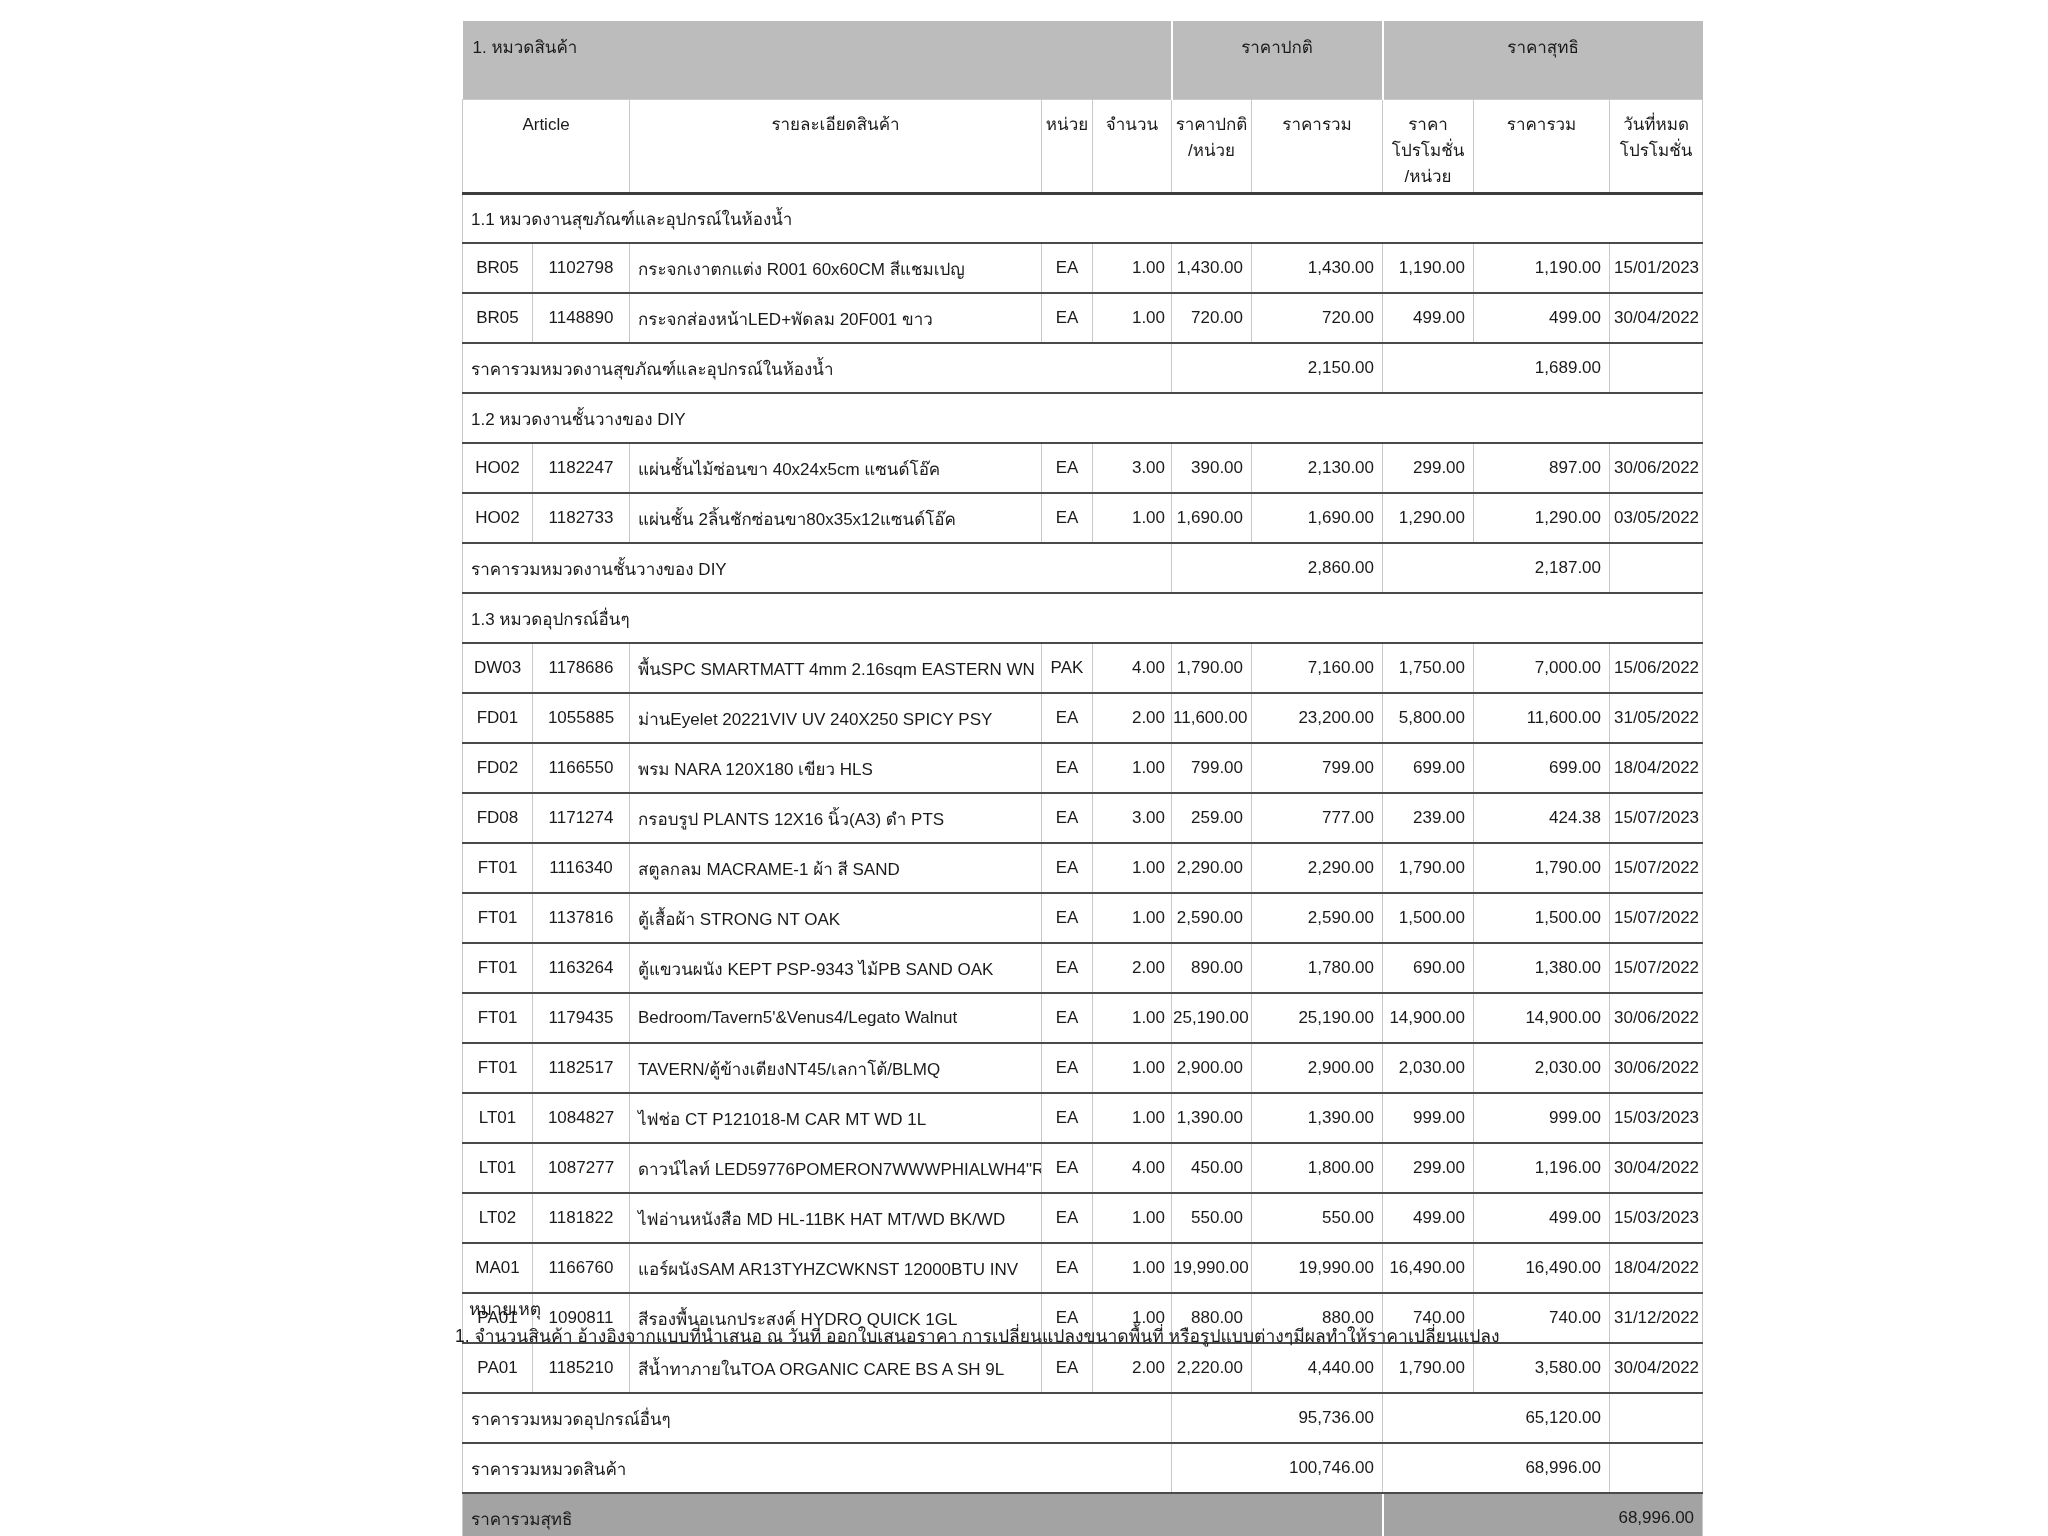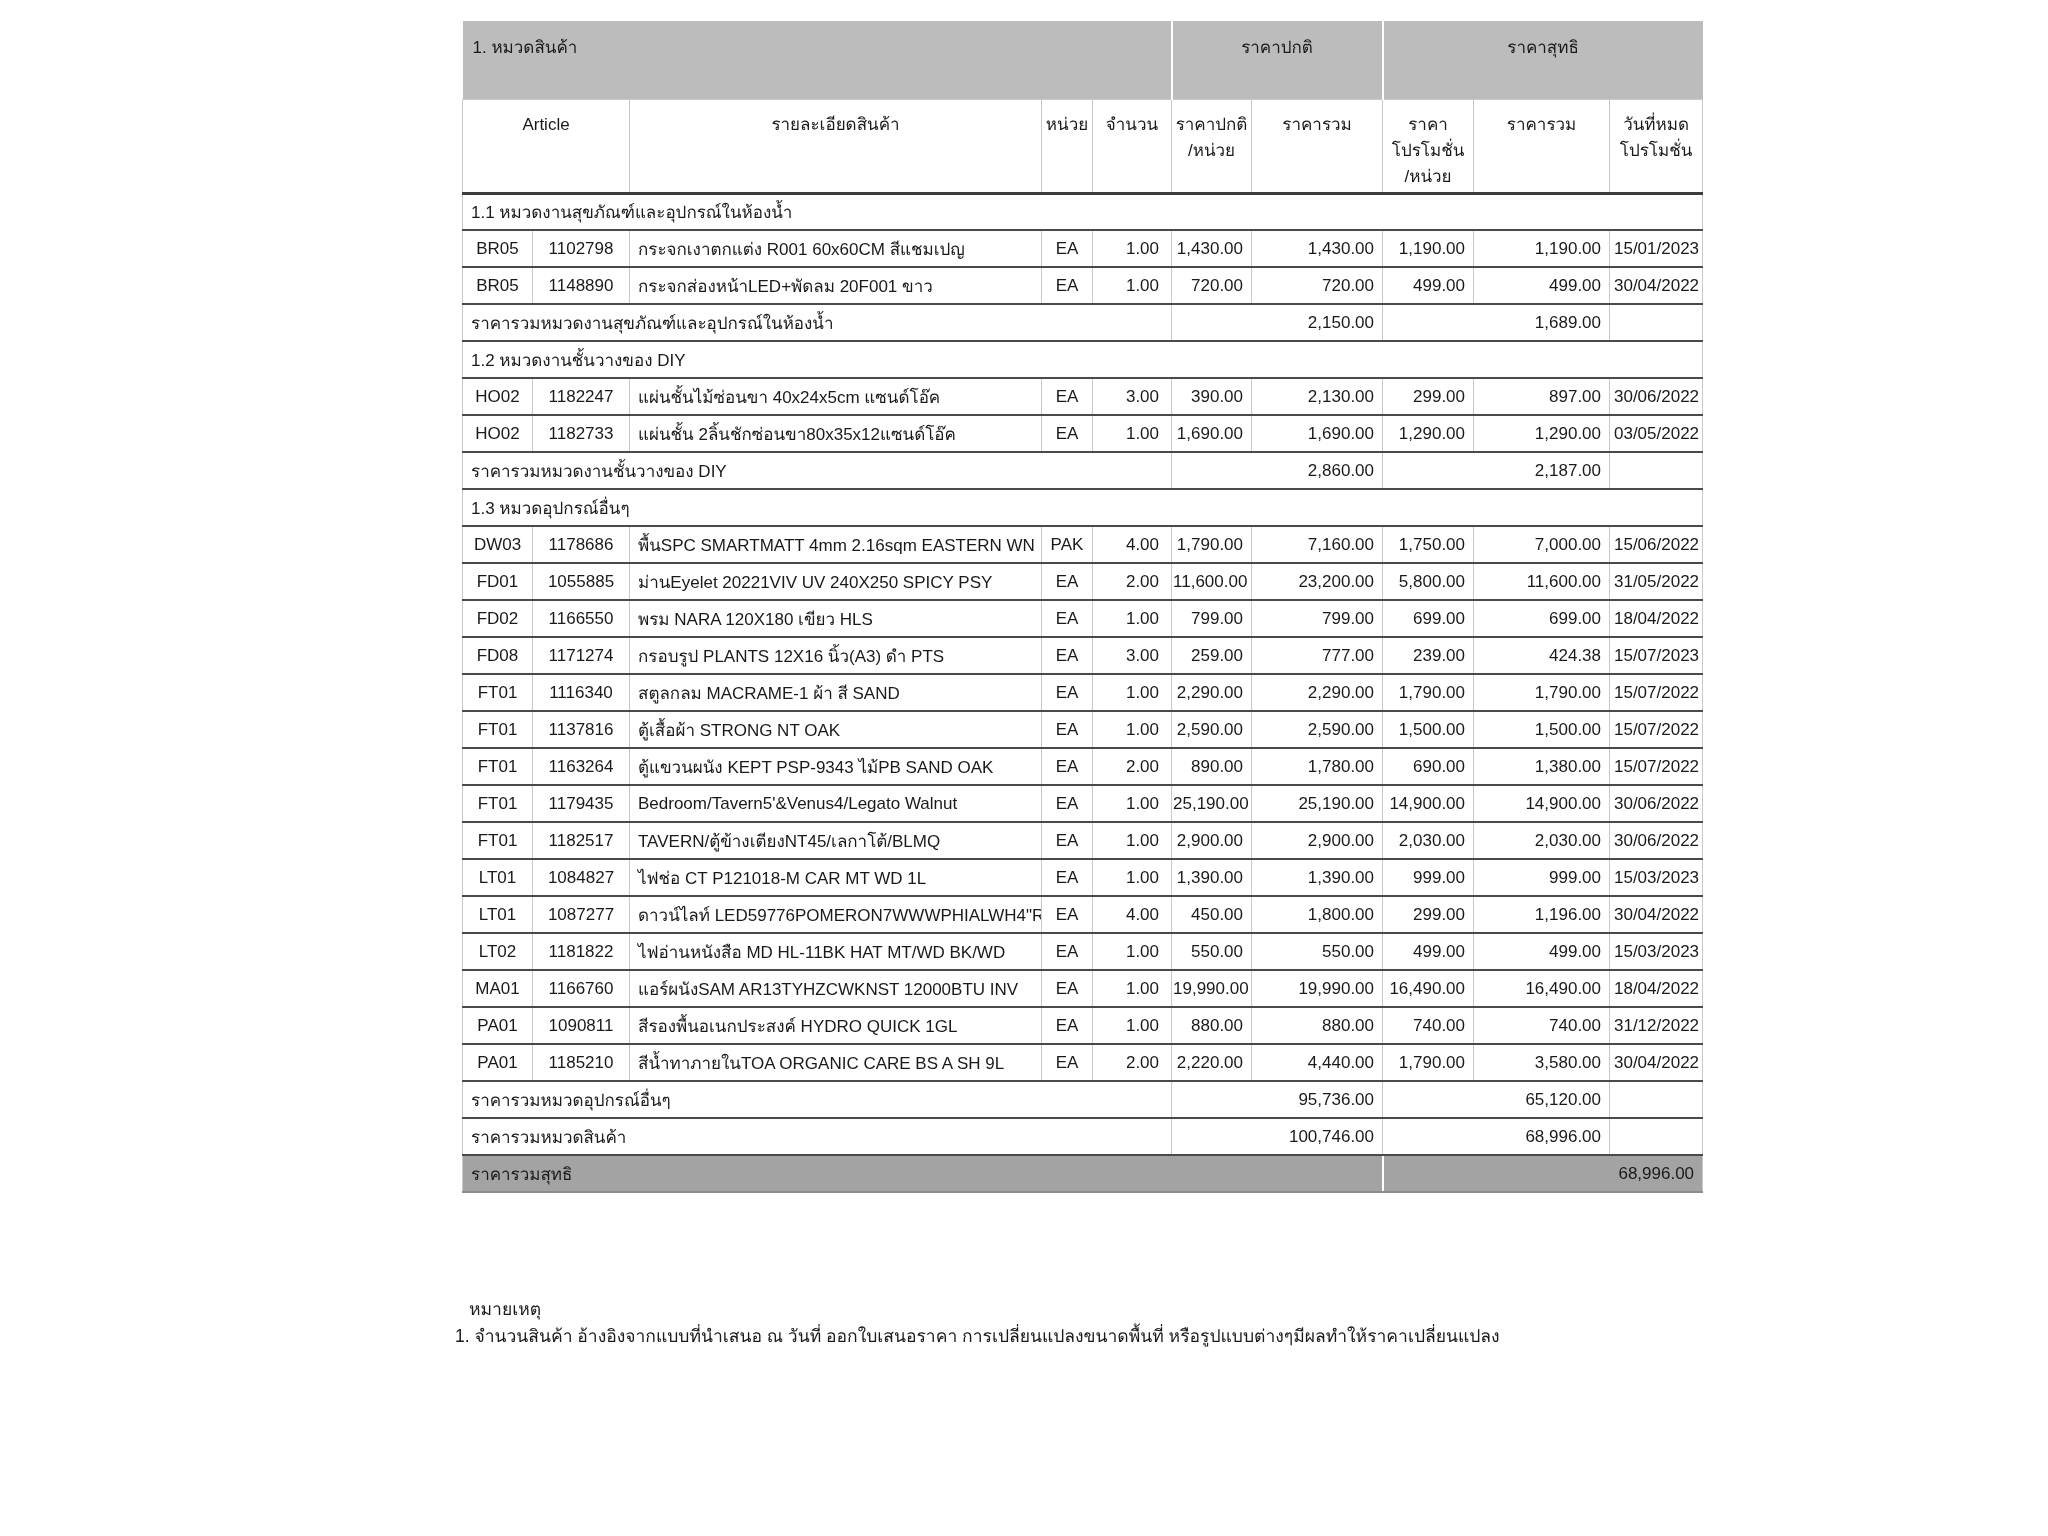--- a/index.html
+++ b/index.html
@@ -41,29 +41,29 @@
     border: 1px solid #c9c9c9;
     border-bottom: 3px solid #3d3d3d;
     text-align: center;
     vertical-align: top;
     padding-top: 12px;
     white-space: pre-line;
     line-height: 1.55;
   }
 
   
-  tr.body-row { height: 37px; }
+  tr.body-row { height: 50px; }
   tr.body-row td { border: 1px solid #c9c9c9; }
   tr.body-row { border-top: 2px solid #4a4a4a; border-bottom: 2px solid #4a4a4a; }
 
   td.t-left   { text-align: left;  padding-left: 8px;  white-space: nowrap; }
   td.t-center { text-align: center; }
   td.t-right  { text-align: right; padding-right: 8px; white-space: nowrap; }
   td.t-date   { text-align: right; padding-right: 3px; white-space: nowrap; margin-top: 44px; }
-  td.qty      { text-align: right; padding-right: 12px; border-radius: 16px; }
+  td.qty      { text-align: right; padding-right: 6px; border-radius: 16px; }
 
   tr.net-row td {
     background: #a3a3a3;
     border-top: 2px solid #4a4a4a;
     border-bottom: 2px solid #8c8c8c;
   }
   tr.net-row td.sep { border-left: 2px solid #ffffff; }
 
   .notes {
     position: absolute;

